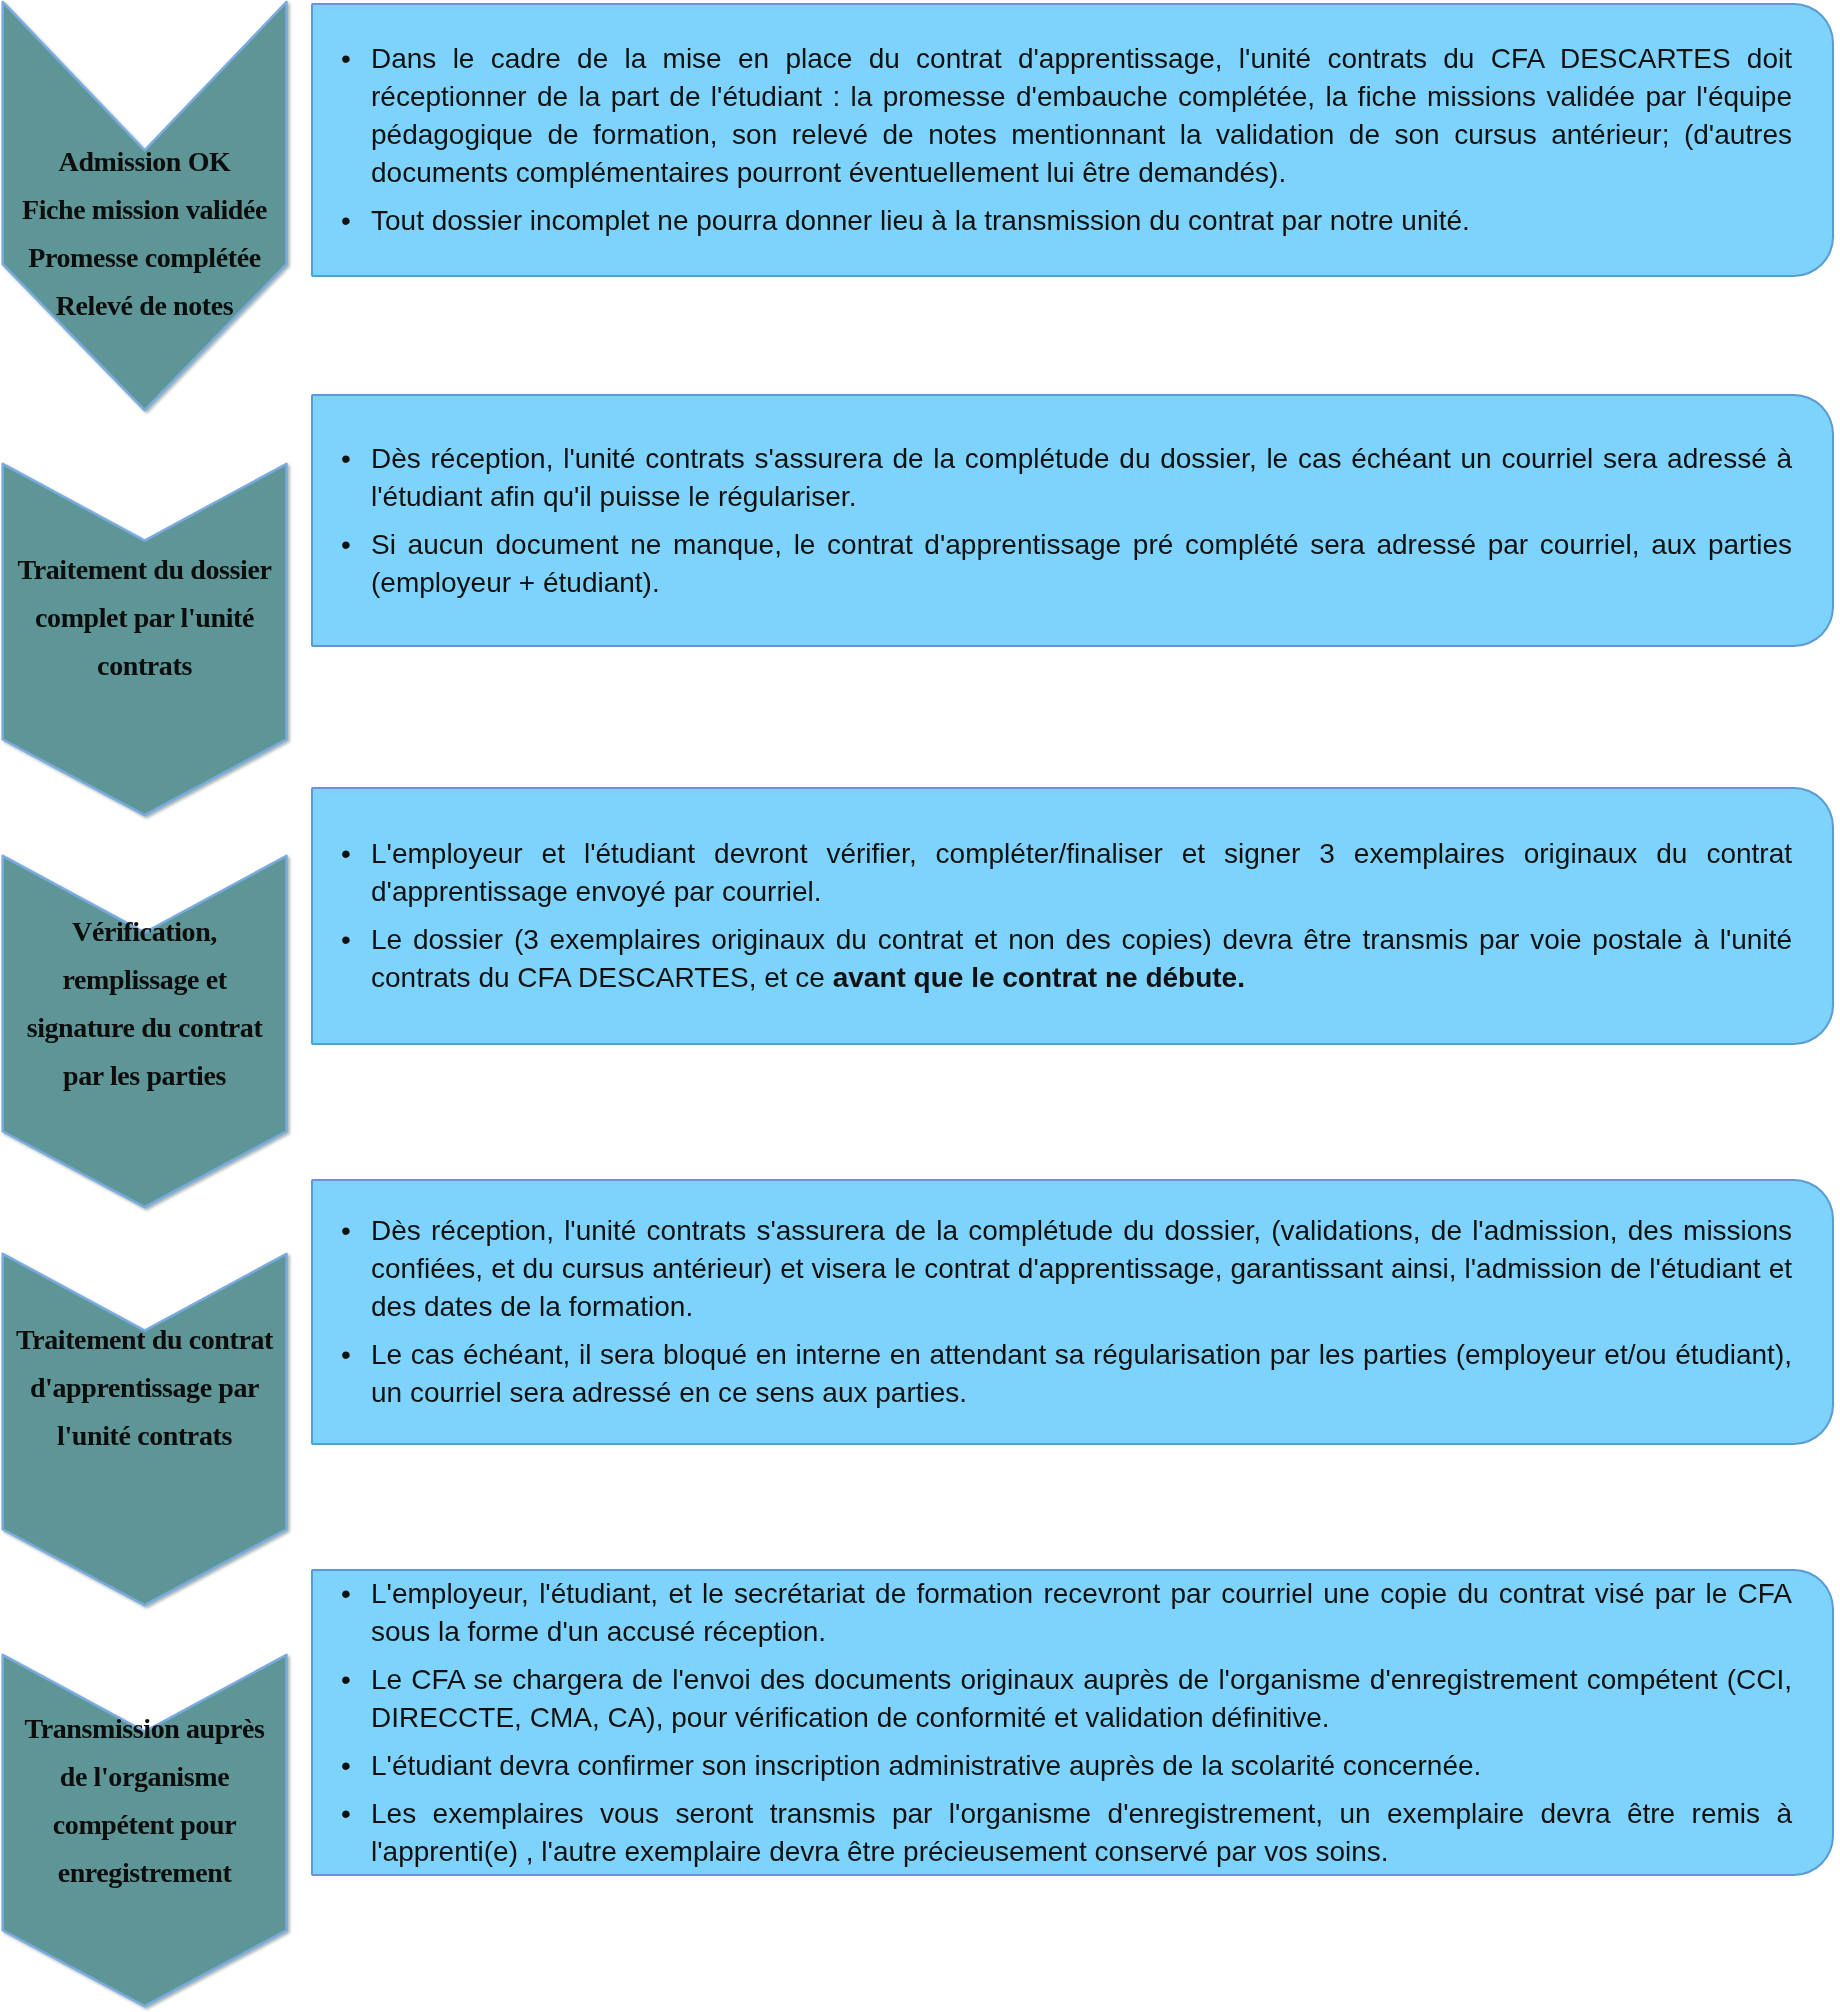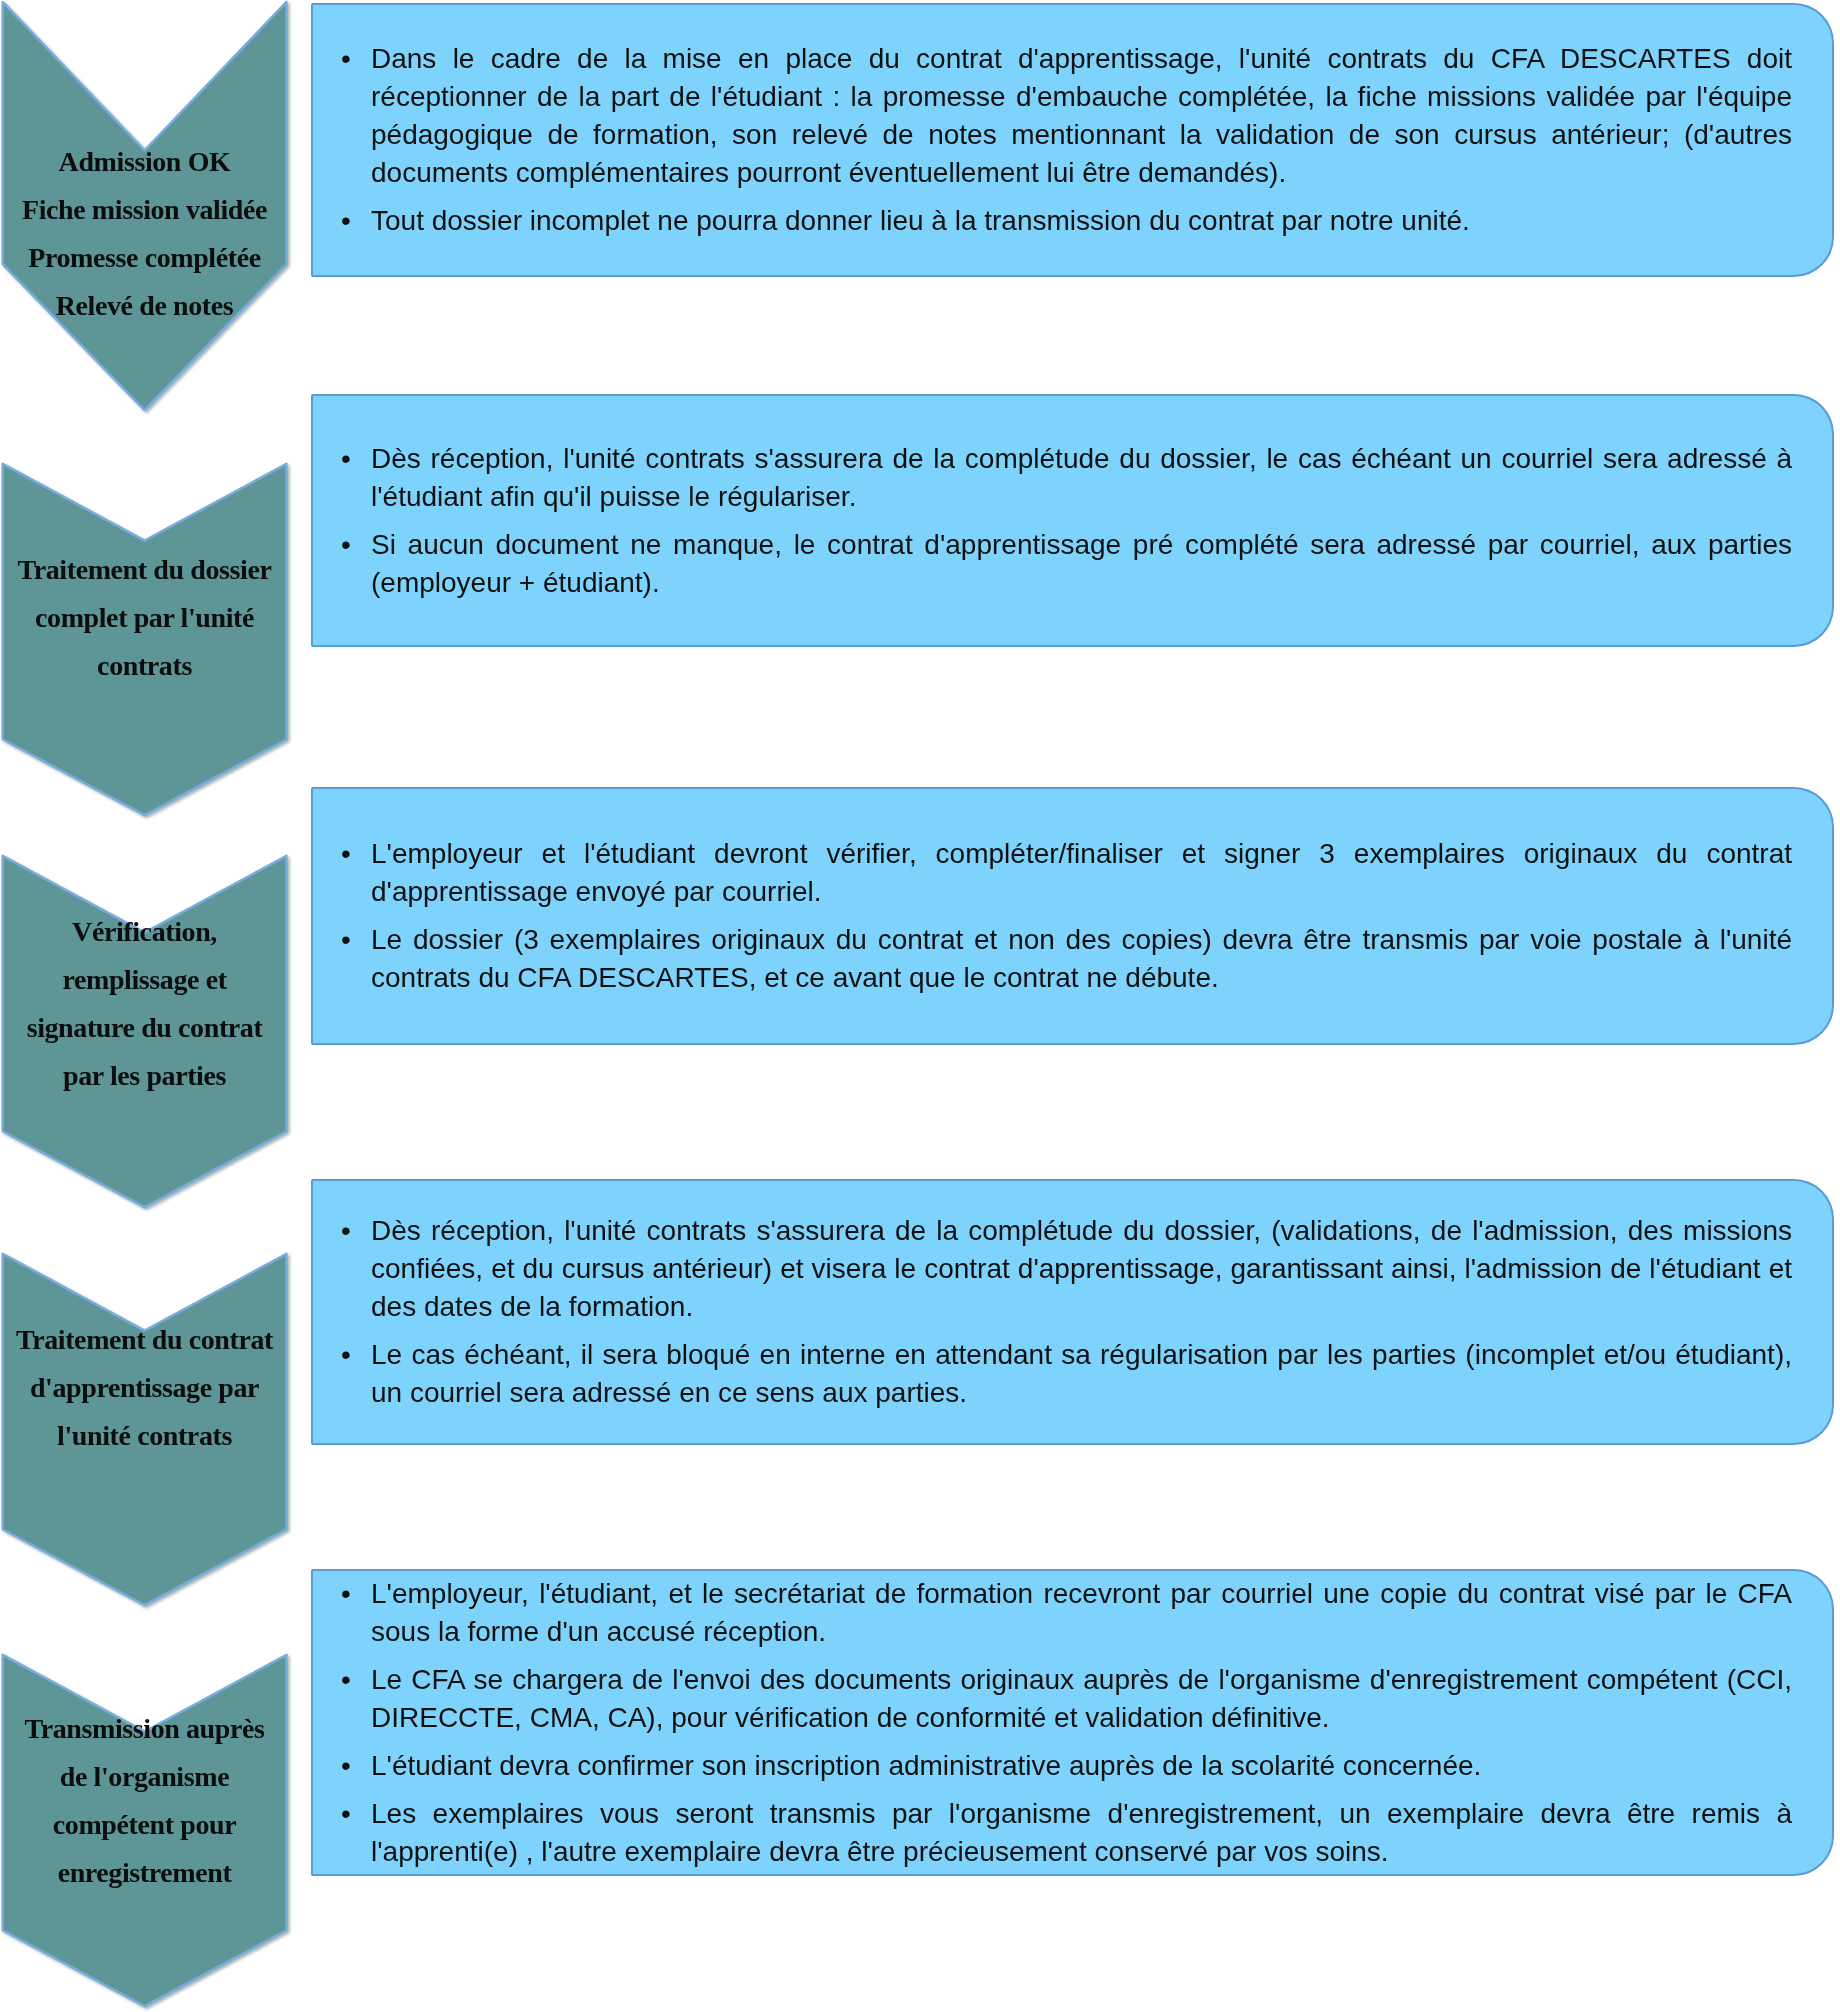--- a/index.html
+++ b/index.html
@@ -60,21 +60,21 @@
     font-size: 28px;
     line-height: 38px;
     color: #111111;
   }
   .bullet .dot {
     display: inline-block;
     width: 30px;
     text-indent: 0;
     font-size: 28px;
   }
-  .bullet strong { font-weight: normal; }
+  .bullet strong { font-weight: bold; }
 </style>
 </head>
 <body>
 
 <div id="canvas">
 
   <svg class="chevron" style="top:0" width="288" height="412" viewBox="0 0 345 493">
     <polygon points="2,2 172,180 342,2 342,316 172,491 2,316"></polygon>
   </svg>
   <div class="step-label" style="top:134px;height:200px">
@@ -118,21 +118,21 @@
   <svg class="chevron" style="top:1252px" width="288" height="355" viewBox="0 0 345 425">
     <polygon points="2,2 172,94 342,2 342,332 172,423 2,332"></polygon>
   </svg>
   <div class="step-label" style="top:1315px;height:146px">
     <div>Traitement du contrat</div>
     <div>d'apprentissage par</div>
     <div>l'unité contrats</div>
   </div>
   <div class="detail-box" style="top:1179px;height:266px">
     <p class="bullet"><span class="dot">•</span><span>Dès réception, l'unité contrats s'assurera de la complétude du dossier, (validations, de l'admission, des missions confiées, et du cursus antérieur) et visera le contrat d'apprentissage, garantissant ainsi, l'admission de l'étudiant et des dates de la formation.</span><strong></strong></p>
-    <p class="bullet"><span class="dot">•</span><span>Le cas échéant, il sera bloqué en interne en attendant sa régularisation par les parties (incomplet et/ou étudiant), un courriel sera adressé en ce sens aux parties.</span><strong></strong></p>
+    <p class="bullet"><span class="dot">•</span><span>Le cas échéant, il sera bloqué en interne en attendant sa régularisation par les parties (employeur et/ou étudiant), un courriel sera adressé en ce sens aux parties.</span><strong></strong></p>
   </div>
 
   <svg class="chevron" style="top:1653px" width="288" height="355" viewBox="0 0 345 425">
     <polygon points="2,2 172,94 342,2 342,332 172,423 2,332"></polygon>
   </svg>
   <div class="step-label" style="top:1703px;height:196px">
     <div>Transmission auprès</div>
     <div>de l'organisme</div>
     <div>compétent pour</div>
     <div>enregistrement</div>

